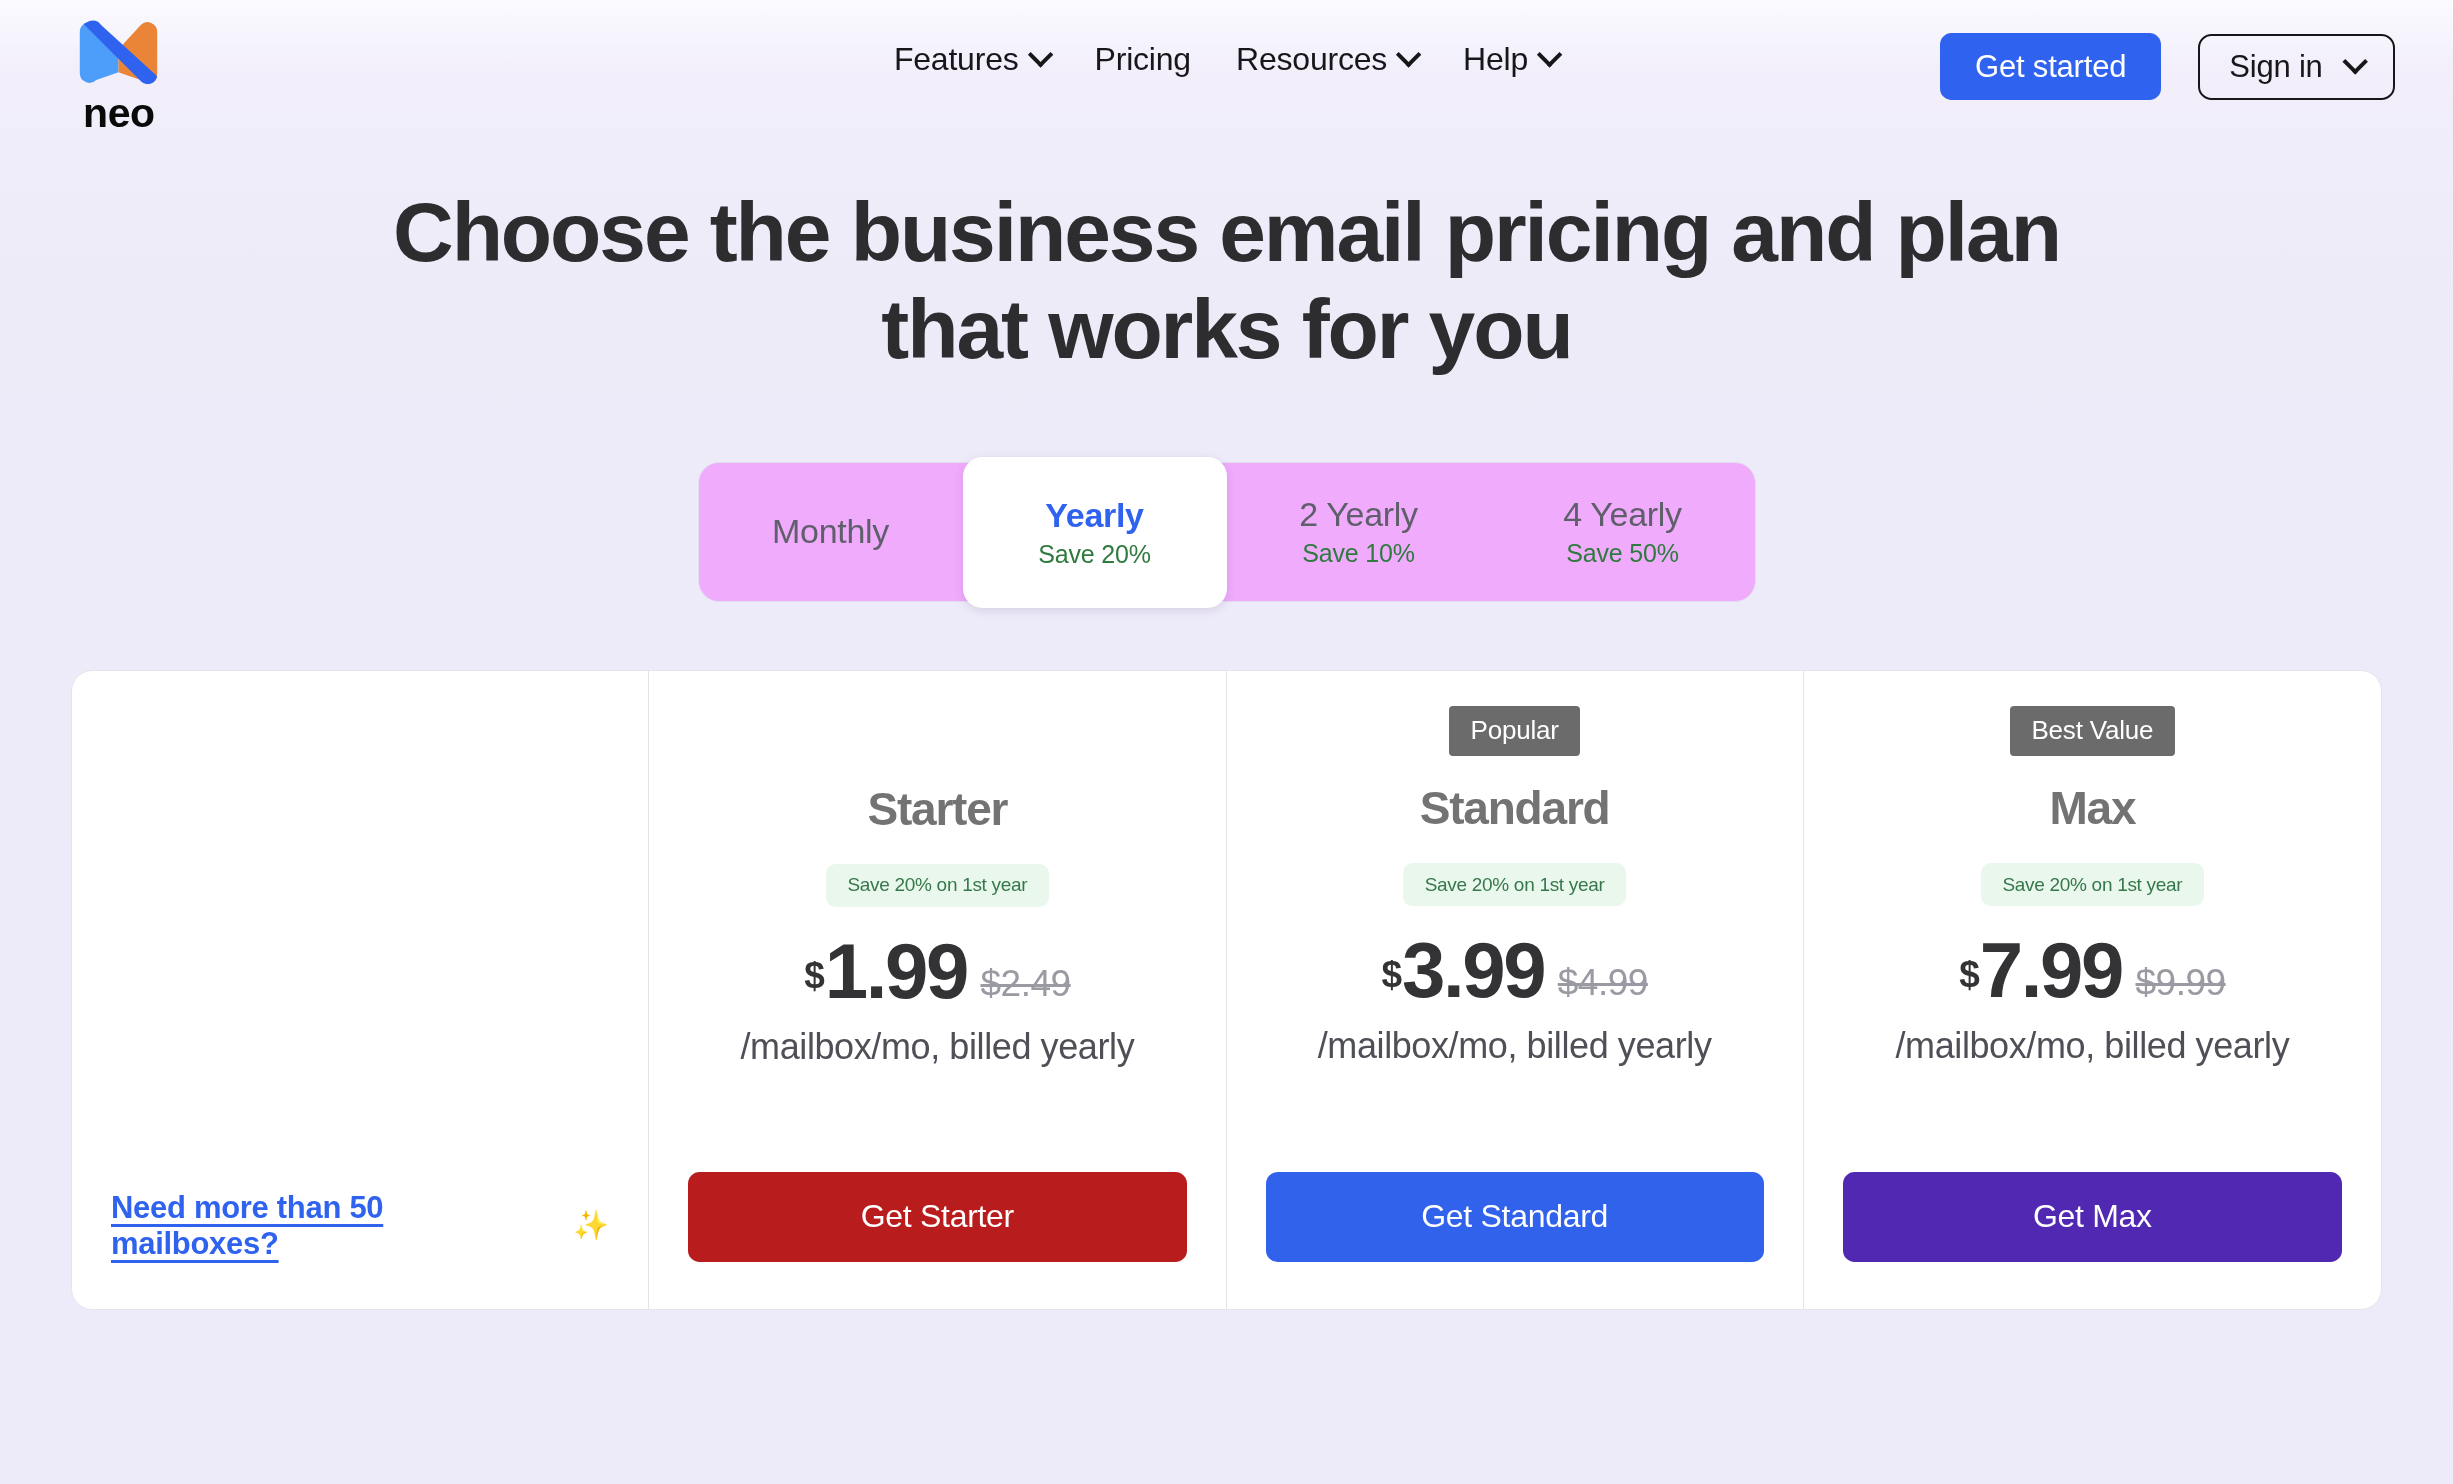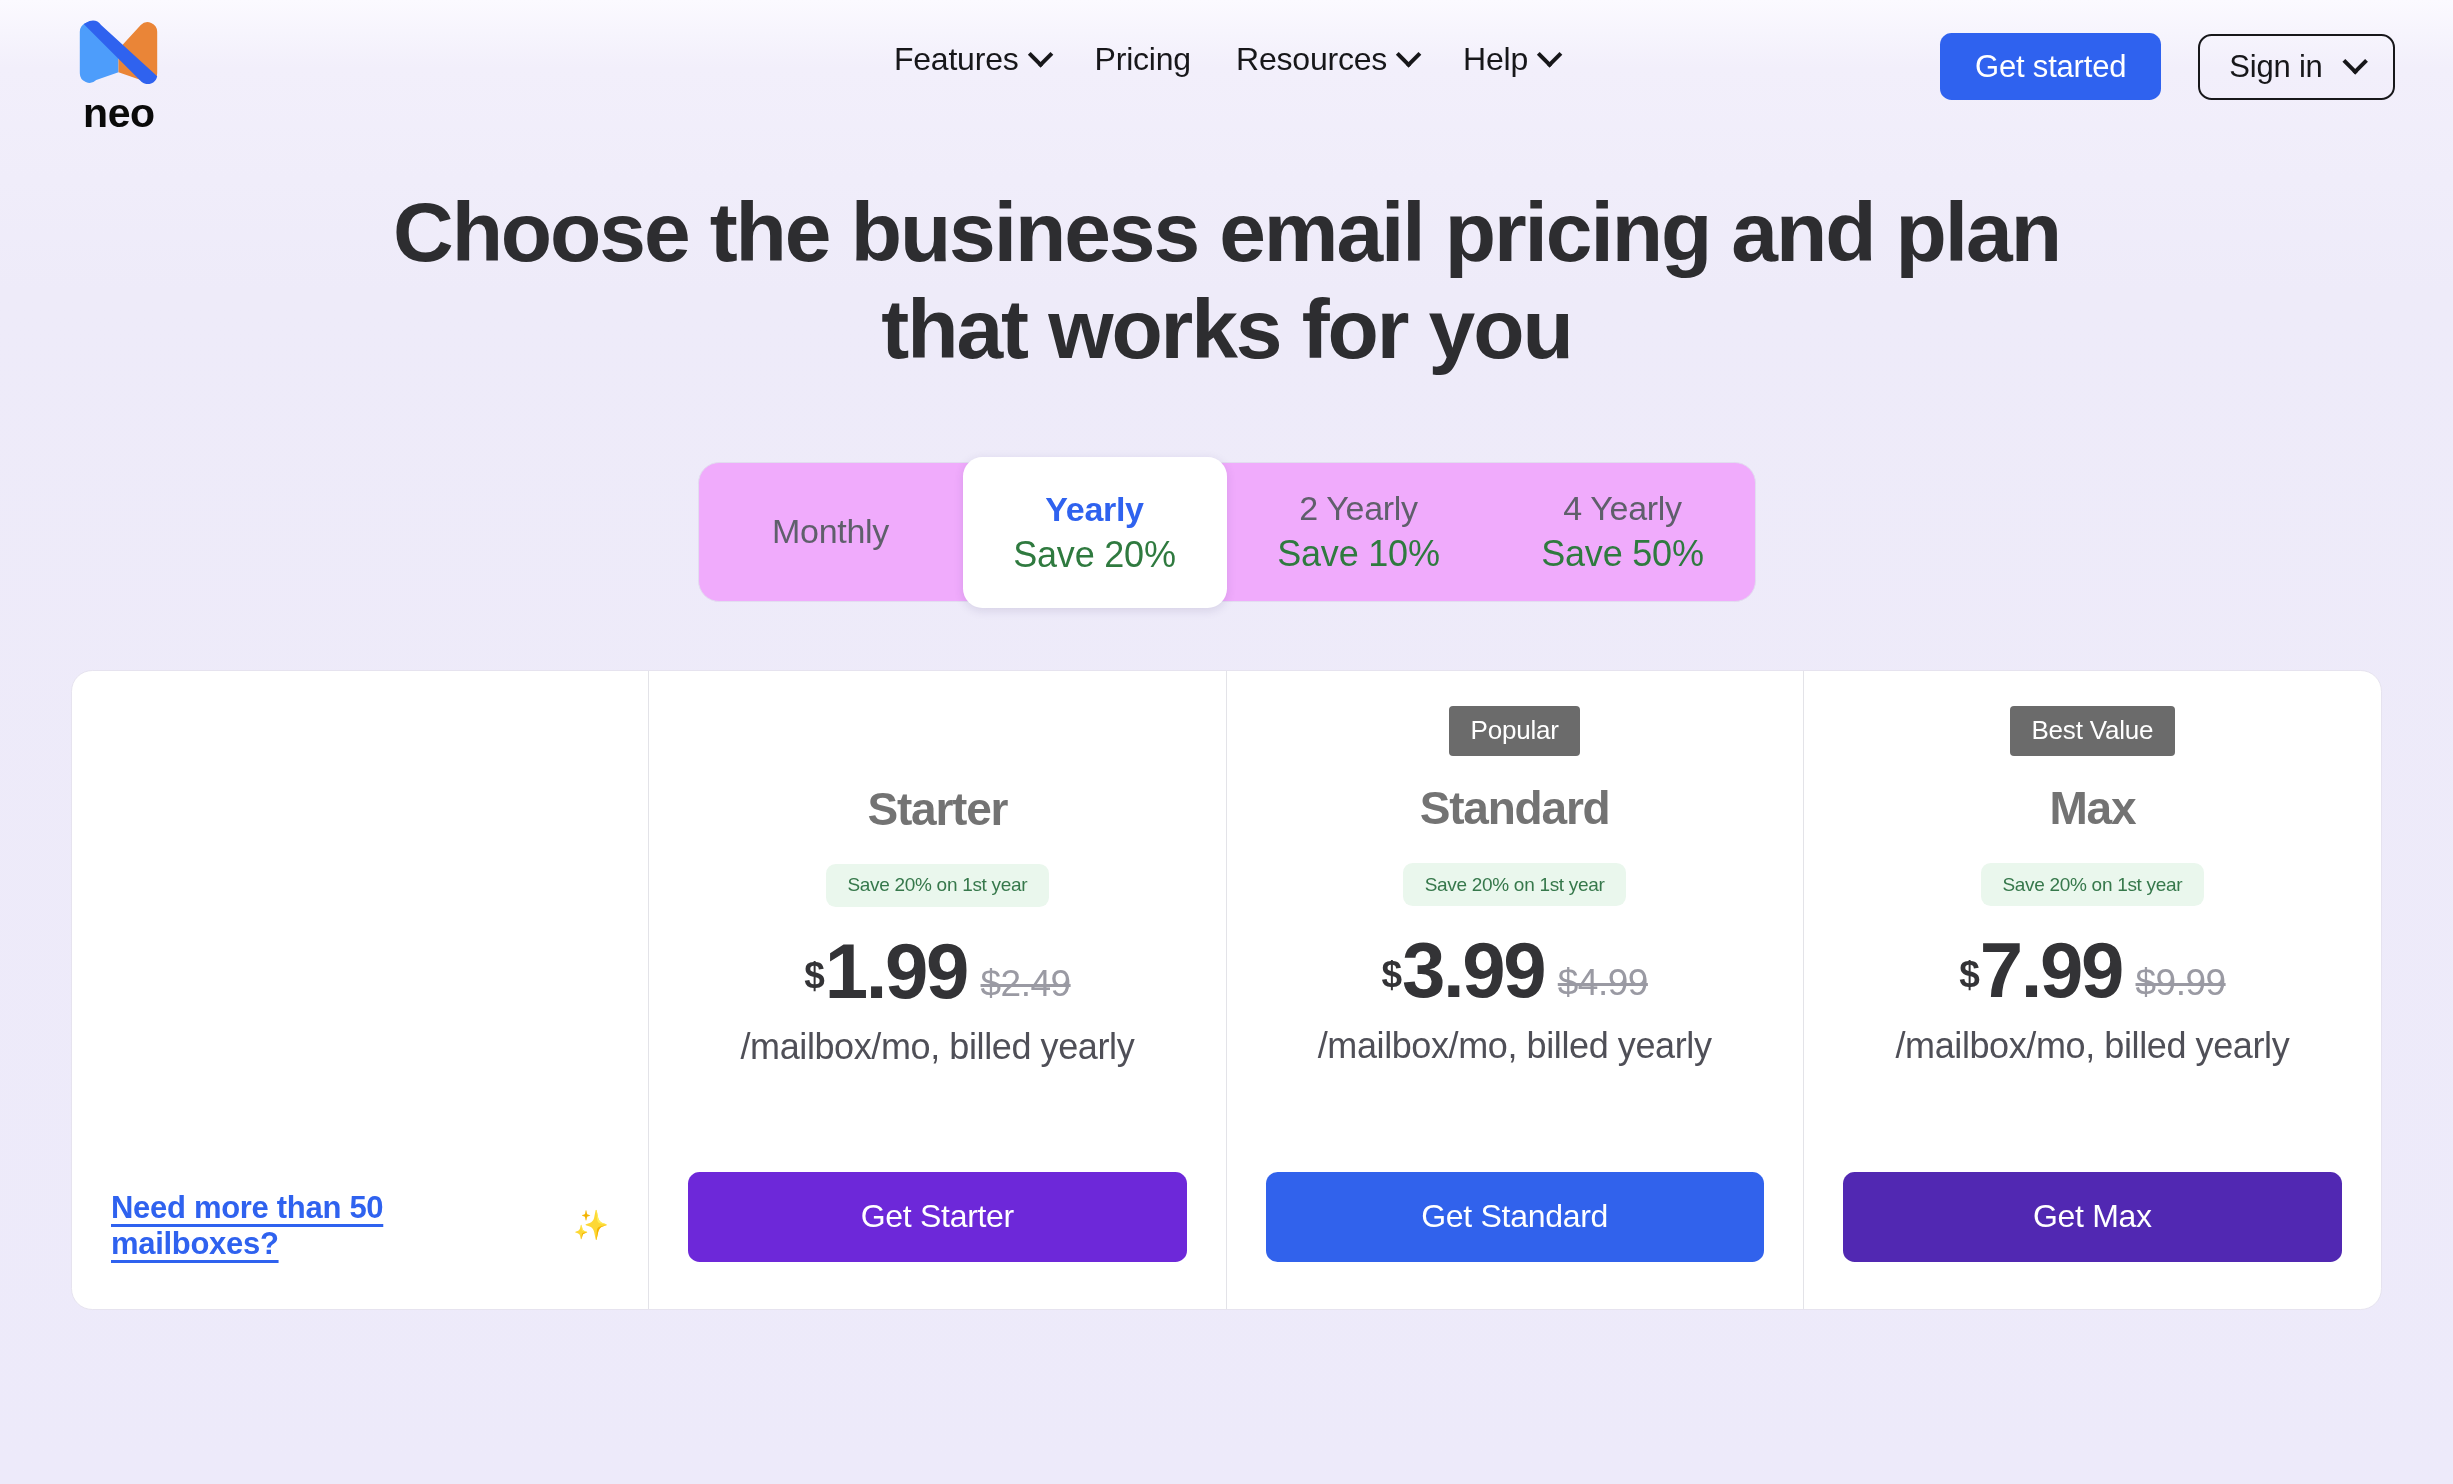--- a/index.html
+++ b/index.html
@@ -164,21 +164,21 @@
   }
 
   .toggle-opt .t-label {
     font-size: 34px;
     font-weight: 400;
     color: #5f5f6b;
     letter-spacing: -0.3px;
   }
 
   .toggle-opt .t-save {
-    font-size: 36px;
+    font-size: 25px;
     font-weight: 500;
     color: #2f7a3f;
     letter-spacing: -0.2px;
   }
 
   .toggle-opt.active {
     background: #ffffff;
     border-radius: 19.4px;
     box-shadow: 0 2.9px 9.7px rgba(60, 50, 110, 0.13);
     margin: -5.8px 0;
@@ -430,21 +430,21 @@
       <div class="save-pill">Save 20% on 1st year</div>
       <div class="price-row">
         <div class="price-main">
           <span class="currency">$</span>
           <span class="amount">1.99</span>
         </div>
         <div class="price-old">$2.49</div>
       </div>
       <div class="price-note">/mailbox/mo, billed yearly</div>
       <div class="cta-spacer"></div>
-      <button class="cta-btn" style="background:#6d28d9">Get Starter</button>
+      <button class="cta-btn" style="background:#b91c1c">Get Starter</button>
     </div>
   </div>
 
   <div class="plan-col">
     <div class="plan-body">
       <div class="badge">Popular</div>
       <div class="plan-name">Standard</div>
       <div class="save-pill">Save 20% on 1st year</div>
       <div class="price-row">
         <div class="price-main">

